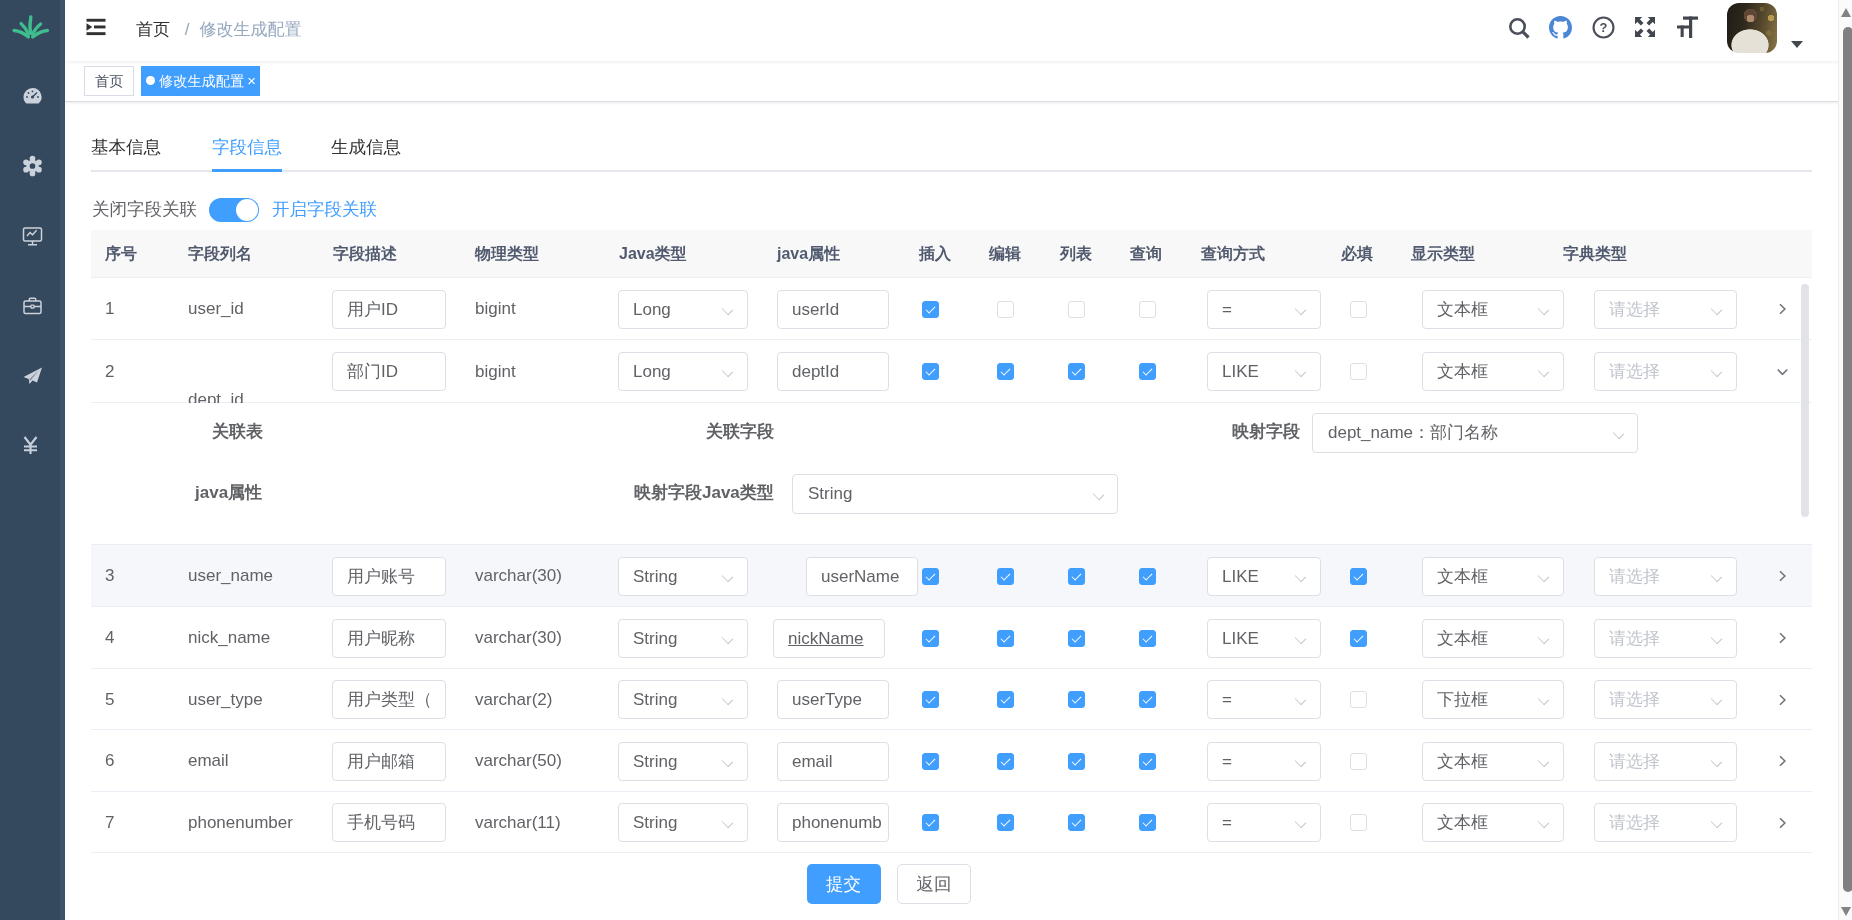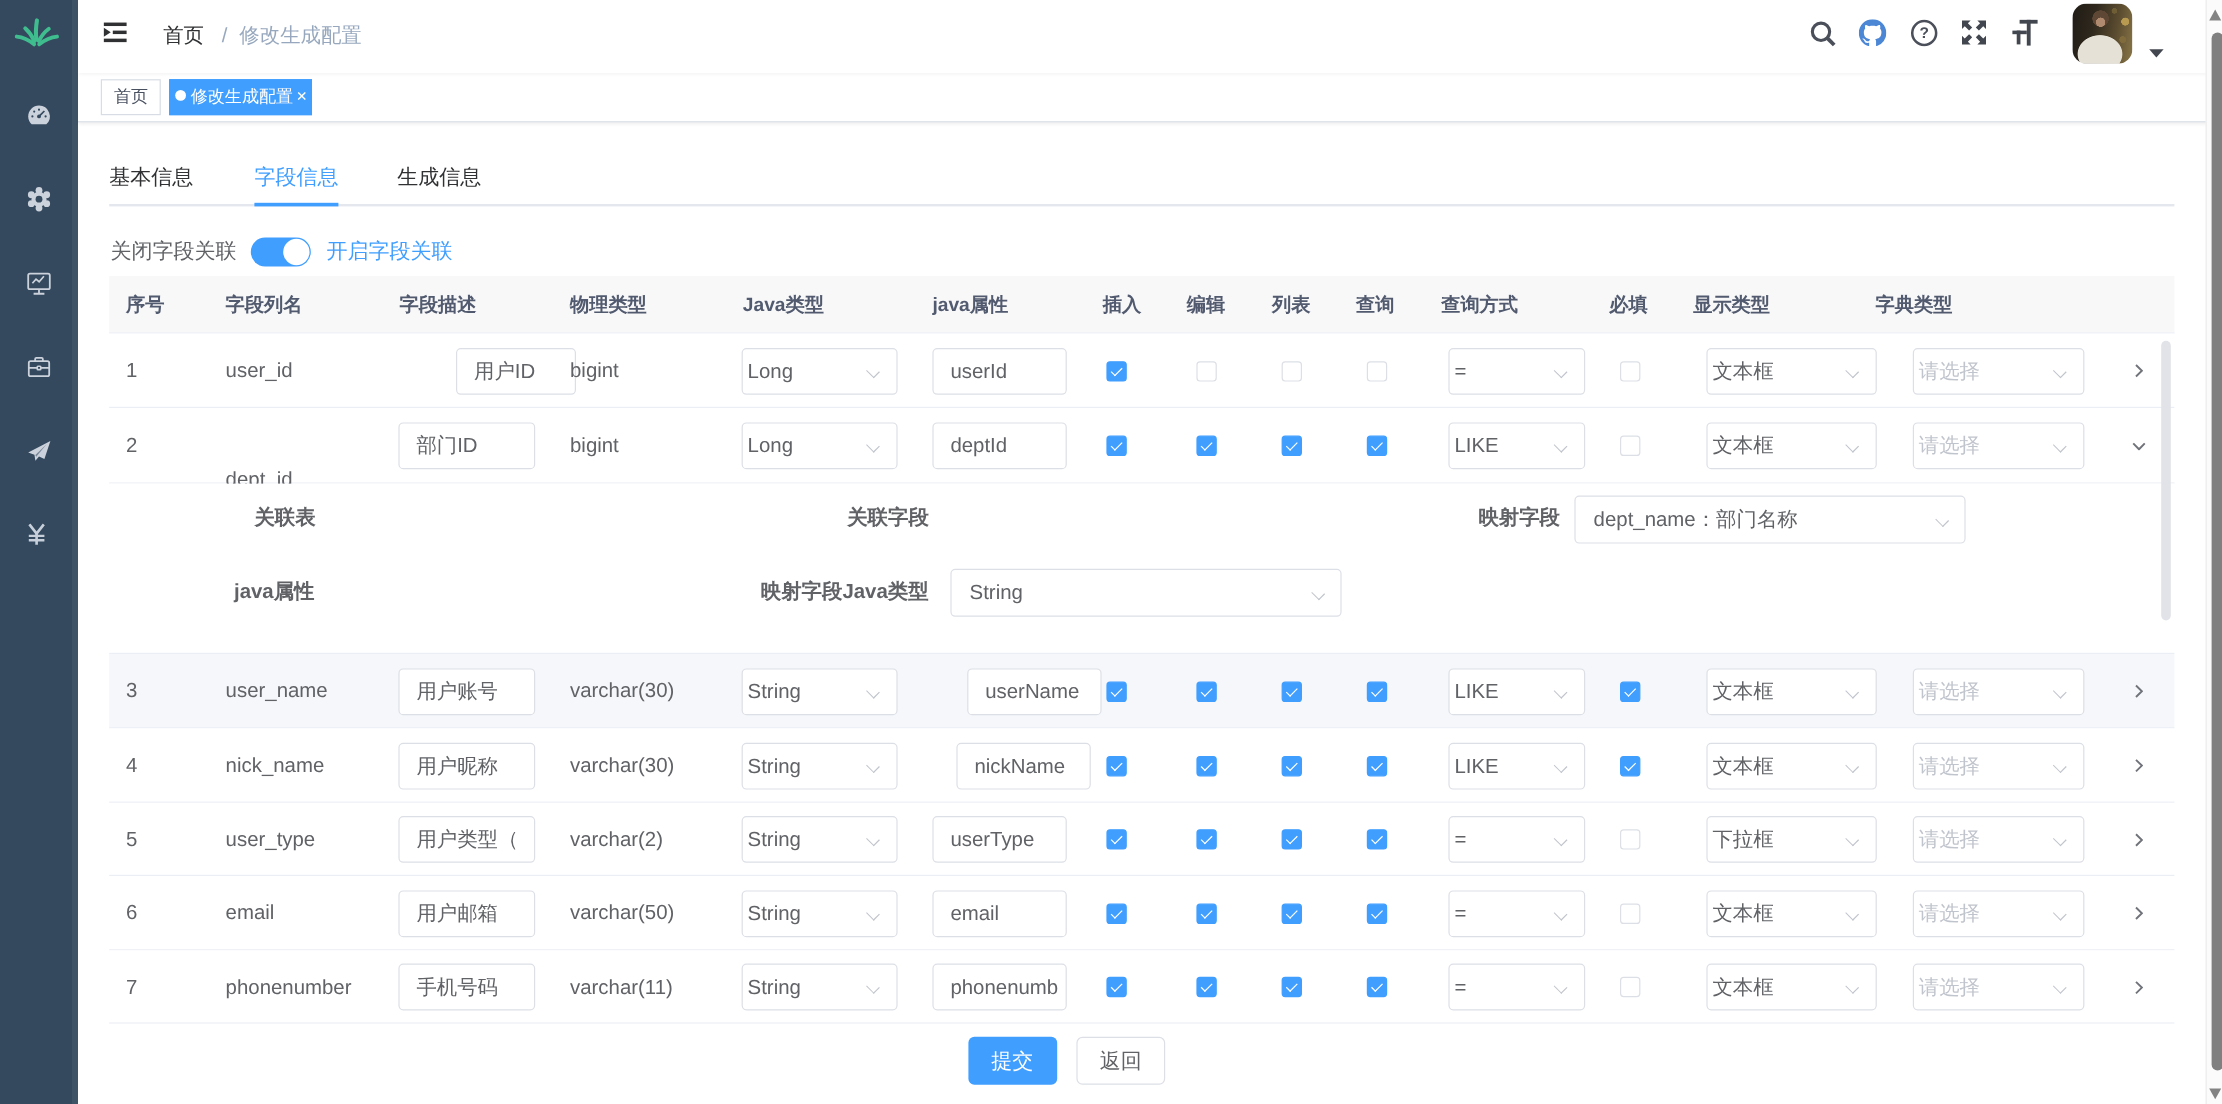--- a/index.html
+++ b/index.html
@@ -42,21 +42,21 @@
 
 #thead { position:absolute; left:91px; top:230px; width:1721px; height:48px; background:#f8f8f9;
   border-bottom:1px solid #ebeef5; }
 .hlab { position:absolute; top:14px; font-size:16px; font-weight:bold; color:#515a6e; white-space:nowrap; }
 .trow { position:absolute; left:91px; width:1721px; border-bottom:1px solid #ebeef5; background:#fff; }
 .trow.hover { background:#f5f7fa; }
 .cellt { position:absolute; font-size:17px; color:#606266; white-space:nowrap; }
 .inp { position:absolute; height:39px; border:1px solid #dcdfe6; border-radius:4px; background:#fff;
   font-size:17px; color:#606266; line-height:37px; padding-left:14px; overflow:hidden; white-space:nowrap; }
 .sel { position:absolute; height:39px; border:1px solid #dcdfe6; border-radius:4px; background:#fff;
-  font-size:17px; color:#606266; line-height:37px; padding-left:4px; overflow:hidden; white-space:nowrap; }
+  font-size:17px; color:#606266; line-height:37px; padding-left:14px; overflow:hidden; white-space:nowrap; }
 .sel .ch, .chv { position:absolute; right:15px; top:14px; width:9px; height:9px;
   border-right:1.6px solid #c0c4cc; border-bottom:1.6px solid #c0c4cc;
   transform:rotate(45deg) scaleY(0.8); }
 .sel.ph { color:#c0c4cc; }
 .cb { position:absolute; width:17px; height:17px; border:1px solid #dcdfe6; border-radius:3px; background:#fff; }
 .cb.on { background:#409eff; border-color:#409eff; }
 .cb.on::after { content:""; position:absolute; left:5.2px; top:2px; width:3.6px; height:8.2px;
   border-right:1.8px solid #fff; border-bottom:1.8px solid #fff; transform:rotate(45deg); }
 .xarrow { position:absolute; color:#969799; font-size:17px; }
 
@@ -247,21 +247,21 @@
   <div class="hlab" style="left:1110px;">查询方式</div>
   <div class="hlab" style="left:1250px;">必填</div>
   <div class="hlab" style="left:1320px;">显示类型</div>
   <div class="hlab" style="left:1472px;">字典类型</div>
 </div>
 
 <div id="rows">
     <div class="trow" style="top:278px; height:62px;">
       <div class="cellt" style="left:14px; top:21px;">1</div>
       <div class="cellt" style="left:97px; top:21px;">user_id</div>
-      <div class="inp" style="left:241px; top:11.5px; width:100px;margin-left:48px;">用户ID</div>
+      <div class="inp" style="left:241px; top:11.5px; width:114px;">用户ID</div>
       <div class="cellt" style="left:384px; top:21px;">bigint</div>
       <div class="sel" style="left:527px; top:11.5px; width:130px;">Long<span class="ch"></span></div>
       <div class="inp" style="left:686px; top:11.5px; width:112px;">userId</div>
       <div class="cb on" style="left:830.5px; top:22.5px;"></div>
       <div class="cb" style="left:905.5px; top:22.5px;"></div>
       <div class="cb" style="left:976.5px; top:22.5px;"></div>
       <div class="cb" style="left:1047.5px; top:22.5px;"></div>
       <div class="sel" style="left:1116px; top:11.5px; width:114px;">=<span class="ch"></span></div>
       <div class="cb" style="left:1258.5px; top:22.5px;"></div>
       <div class="sel" style="left:1331px; top:11.5px; width:142px;">文本框<span class="ch"></span></div>
@@ -307,21 +307,21 @@
       <svg class="xarrow" style="left:1687.5px; top:25px; " width="7" height="12" viewBox="0 0 7 12">
         <path d="M1 1.2 L5.9 6 L1 10.8" fill="none" stroke="#70737a" stroke-width="1.6"></path>
       </svg>
     </div>
     <div class="trow" style="top:607px; height:62px;">
       <div class="cellt" style="left:14px; top:21px;">4</div>
       <div class="cellt" style="left:97px; top:21px;">nick_name</div>
       <div class="inp" style="left:241px; top:11.5px; width:114px;">用户昵称</div>
       <div class="cellt" style="left:384px; top:21px;">varchar(30)</div>
       <div class="sel" style="left:527px; top:11.5px; width:130px;">String<span class="ch"></span></div>
-      <div class="inp" style="left:706px; top:11.5px; width:112px;">nickName</div>
+      <div class="inp" style="left:682px; top:11.5px; width:112px;text-decoration:underline;">nickName</div>
       <div class="cb on" style="left:830.5px; top:22.5px;"></div>
       <div class="cb on" style="left:905.5px; top:22.5px;"></div>
       <div class="cb on" style="left:976.5px; top:22.5px;"></div>
       <div class="cb on" style="left:1047.5px; top:22.5px;"></div>
       <div class="sel" style="left:1116px; top:11.5px; width:114px;">LIKE<span class="ch"></span></div>
       <div class="cb on" style="left:1258.5px; top:22.5px;"></div>
       <div class="sel" style="left:1331px; top:11.5px; width:142px;">文本框<span class="ch"></span></div>
       <div class="sel ph" style="left:1503px; top:11.5px; width:143px;">请选择<span class="ch"></span></div>
       <svg class="xarrow" style="left:1687.5px; top:25px; " width="7" height="12" viewBox="0 0 7 12">
         <path d="M1 1.2 L5.9 6 L1 10.8" fill="none" stroke="#70737a" stroke-width="1.6"></path>

